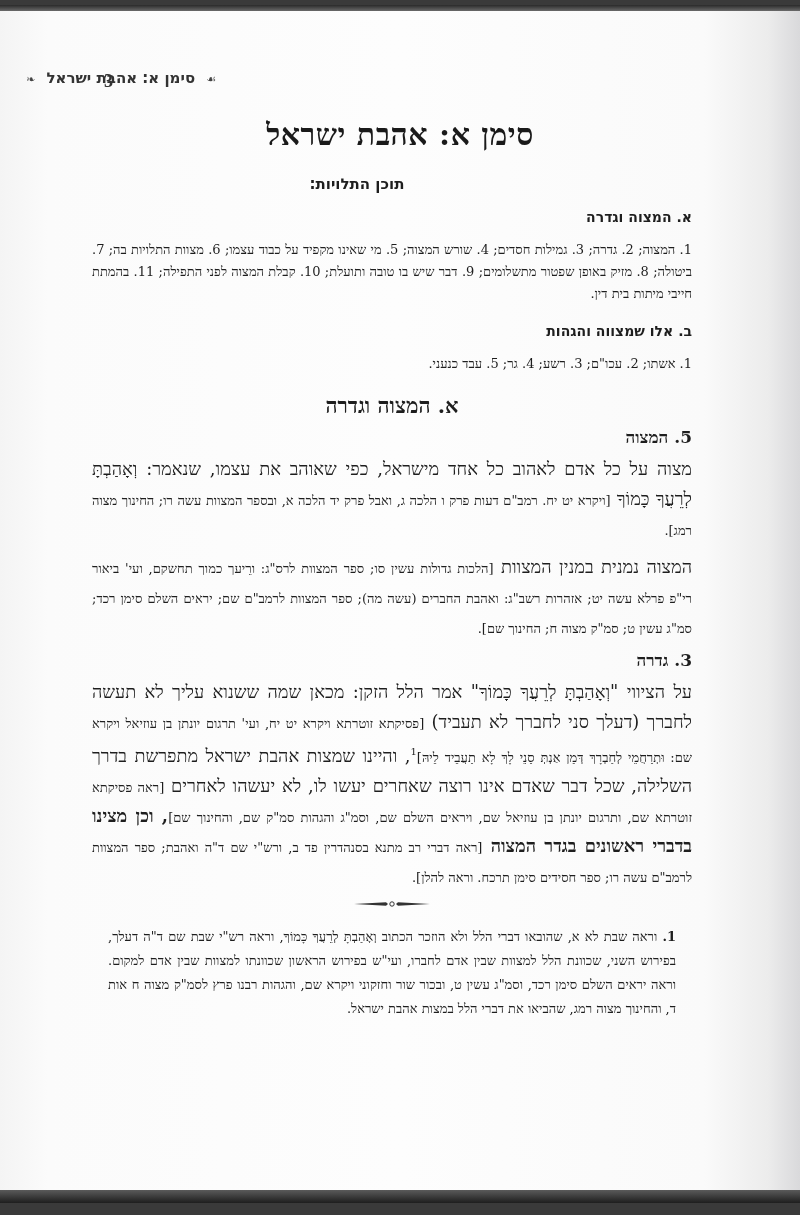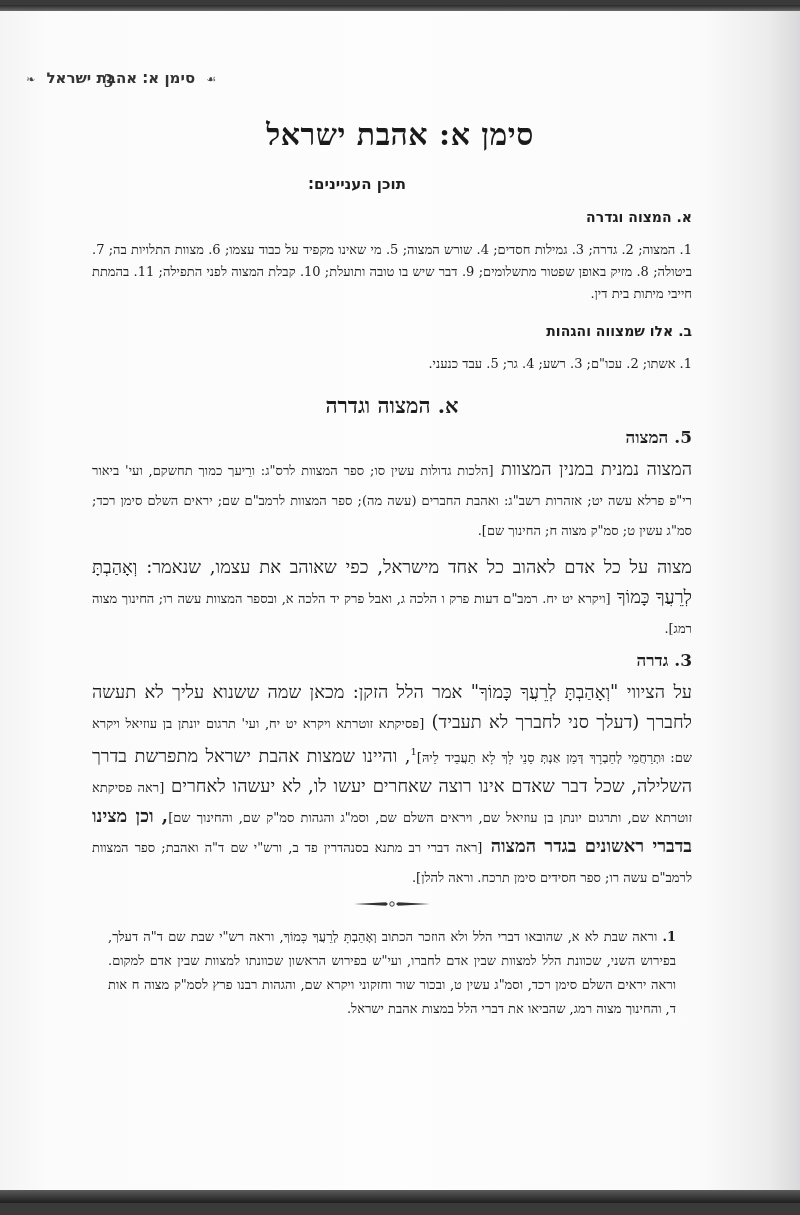--- a/index.html
+++ b/index.html
@@ -166,36 +166,36 @@
   <div class="running-head">
     <span class="orn">☙</span>
     <span>סימן א: אהבת ישראל</span>
     <span class="orn">❧</span>
   </div>
 
   <div class="chapter-title">סימן א: אהבת ישראל</div>
 
   <div class="content">
 
-    <div class="toc-title">תוכן העניינים:</div>
+    <div class="toc-title">תוכן התלויות:</div>
 
     <div class="toc-section-title">א. המצוה וגדרה</div>
     <div class="toc-items">1. המצוה; 2. גדרה; 3. גמילות חסדים; 4. שורש המצוה; 5. מי שאינו מקפיד על כבוד עצמו; 6. מצוות התלויות בה; 7. ביטולה; 8. מזיק באופן שפטור מתשלומים; 9. דבר שיש בו טובה ותועלת; 10. קבלת המצוה לפני התפילה; 11. בהמתת חייבי מיתות בית דין.</div>
 
     <div class="toc-section-title">ב. אלו שמצווה והגהות</div>
     <div class="toc-items">1. אשתו; 2. עכו"ם; 3. רשע; 4. גר; 5. עבד כנעני.</div>
 
     <div class="section-heading">א. המצוה וגדרה</div>
 
     <div class="sub-heading">5. המצוה</div>
     <p class="para">
+      <span>מצוה על כל אדם לאהוב כל אחד מישראל, כפי שאוהב את עצמו, שנאמר: וְאָהַבְתָּ לְרֵעֲךָ כָּמוֹךָ </span><span class="src">[ויקרא יט יח. רמב"ם דעות פרק ו הלכה ג, ואבל פרק יד הלכה א, ובספר המצוות עשה רו; החינוך מצוה רמג].</span>
+    </p>
+    <p class="para">
       <span>המצוה נמנית במנין המצוות </span><span class="src">[הלכות גדולות עשין סו; ספר המצוות לרס"ג: ורֵיעך כמוך תחשקם, ועי' ביאור רי"פ פרלא עשה יט; אזהרות רשב"ג: ואהבת החברים (עשה מה); ספר המצוות לרמב"ם שם; יראים השלם סימן רכד; סמ"ג עשין ט; סמ"ק מצוה ח; החינוך שם].</span>
-    </p>
-    <p class="para">
-      <span>מצוה על כל אדם לאהוב כל אחד מישראל, כפי שאוהב את עצמו, שנאמר: וְאָהַבְתָּ לְרֵעֲךָ כָּמוֹךָ </span><span class="src">[ויקרא יט יח. רמב"ם דעות פרק ו הלכה ג, ואבל פרק יד הלכה א, ובספר המצוות עשה רו; החינוך מצוה רמג].</span>
     </p>
 
     <div class="sub-heading">3. גדרה</div>
     <p class="para">
       <span>על הציווי "וְאָהַבְתָּ לְרֵעֲךָ כָּמוֹךָ" אמר הלל הזקן: מכאן שמה ששנוא עליך לא תעשה לחברך (דעלך סני לחברך לא תעביד) </span><span class="src">[פסיקתא זוטרתא ויקרא יט יח, ועי' תרגום יונתן בן עוזיאל ויקרא שם: וּתְרַחֲמֵי לְחַבְרָךְ דְּמַן אַנְתְּ סַנֵי לָךְ לָא תַעֲבֵיד לֵיהּ]</span><sup>1</sup><span>, והיינו שמצות אהבת ישראל מתפרשת בדרך השלילה, שכל דבר שאדם אינו רוצה שאחרים יעשו לו, לא יעשהו לאחרים </span><span class="src">[ראה פסיקתא זוטרתא שם, ותרגום יונתן בן עוזיאל שם, ויראים השלם שם, וסמ"ג והגהות סמ"ק שם, והחינוך שם]</span><span class="bold">, וכן מצינו בדברי ראשונים בגדר המצוה </span><span class="src">[ראה דברי רב מתנא בסנהדרין פד ב, ורש"י שם ד"ה ואהבת; ספר המצוות לרמב"ם עשה רו; ספר חסידים סימן תרכח. וראה להלן].</span>
     </p>
 
     <div class="separator">
       <svg width="80" height="10" viewBox="0 0 80 10">
         <path d="M2 5 L34 3.2 L36 5 L34 6.8 Z" fill="#333"></path>

